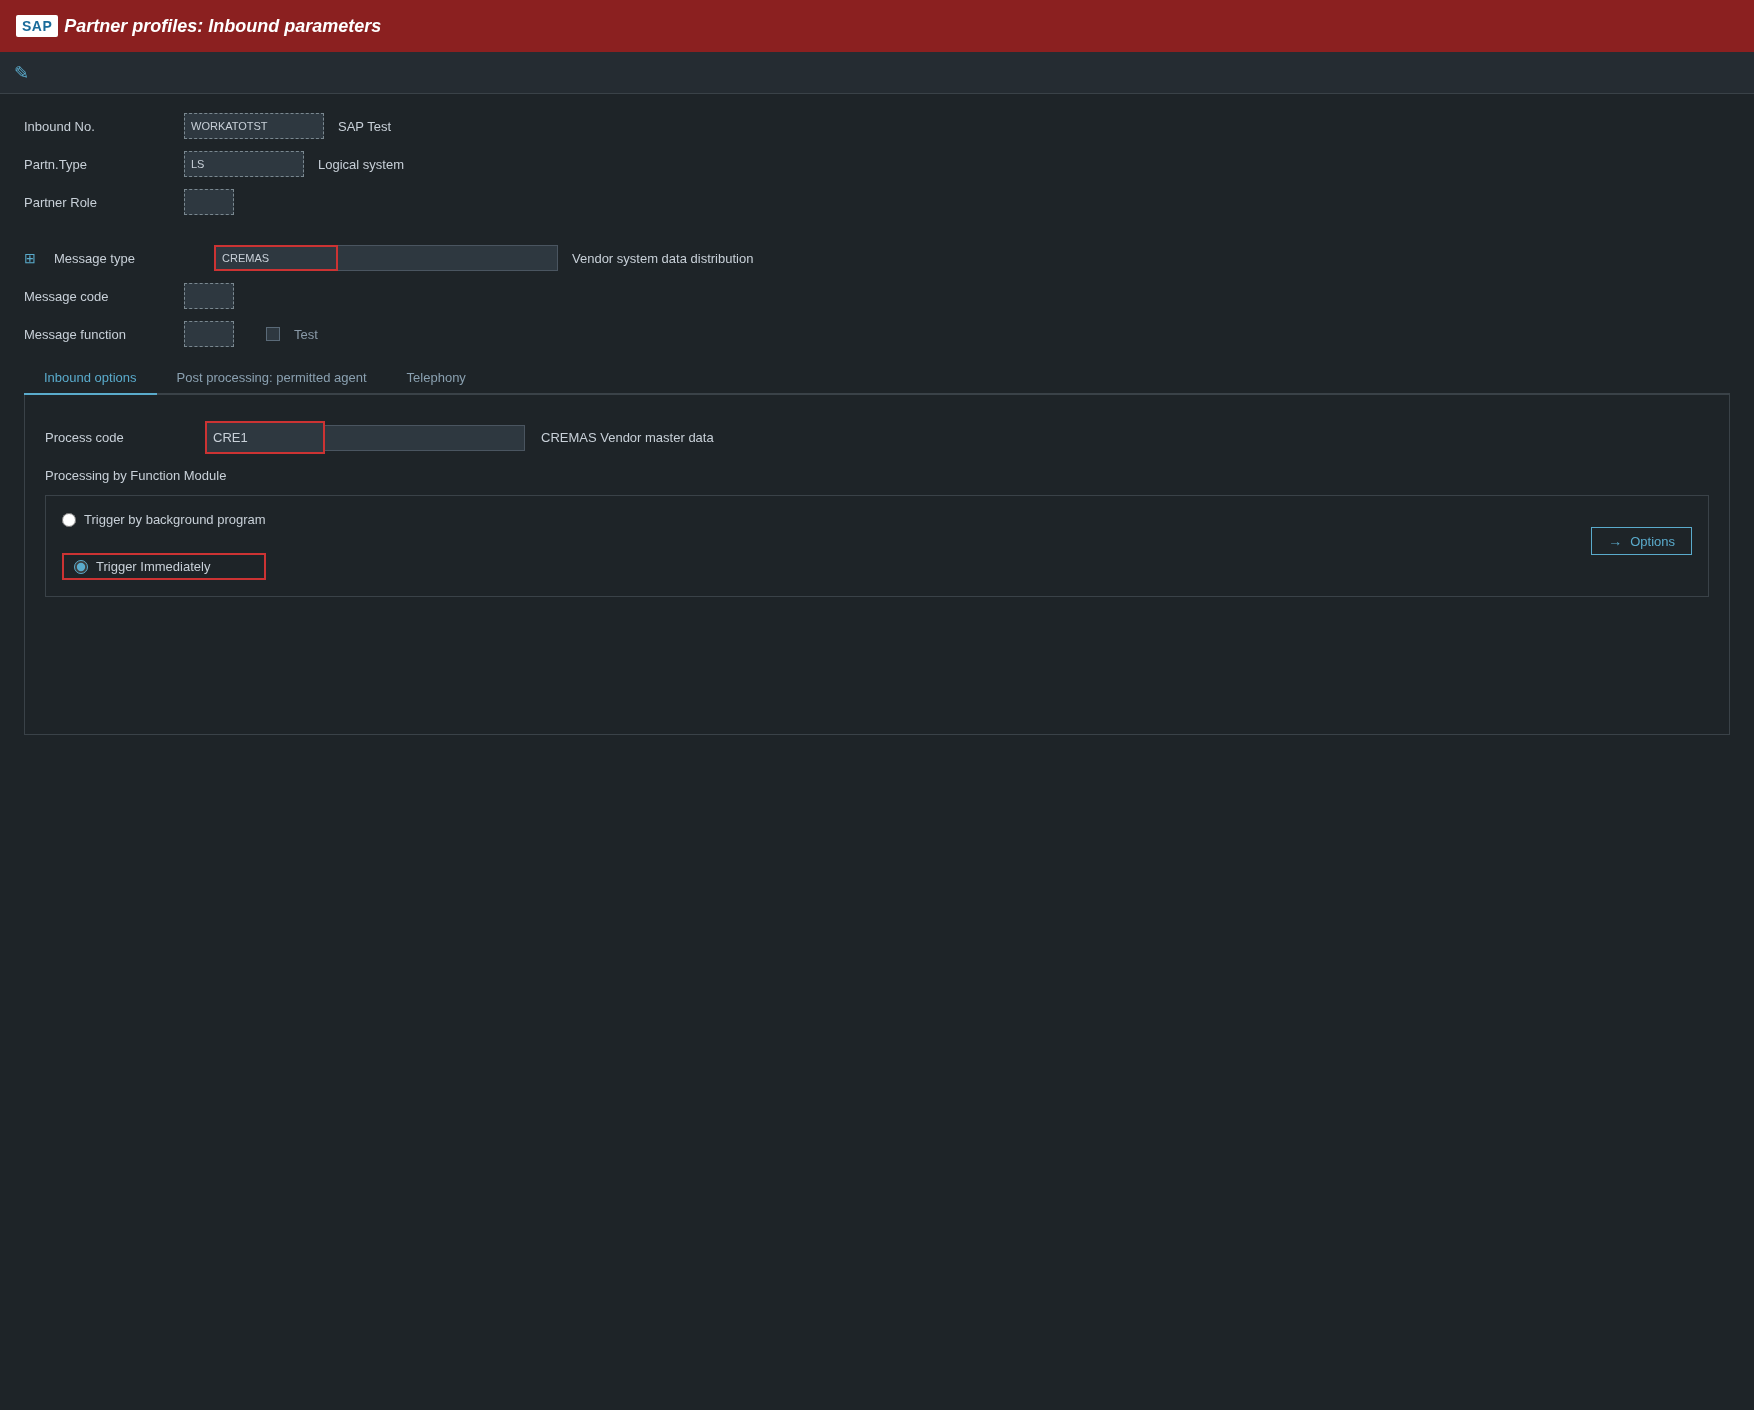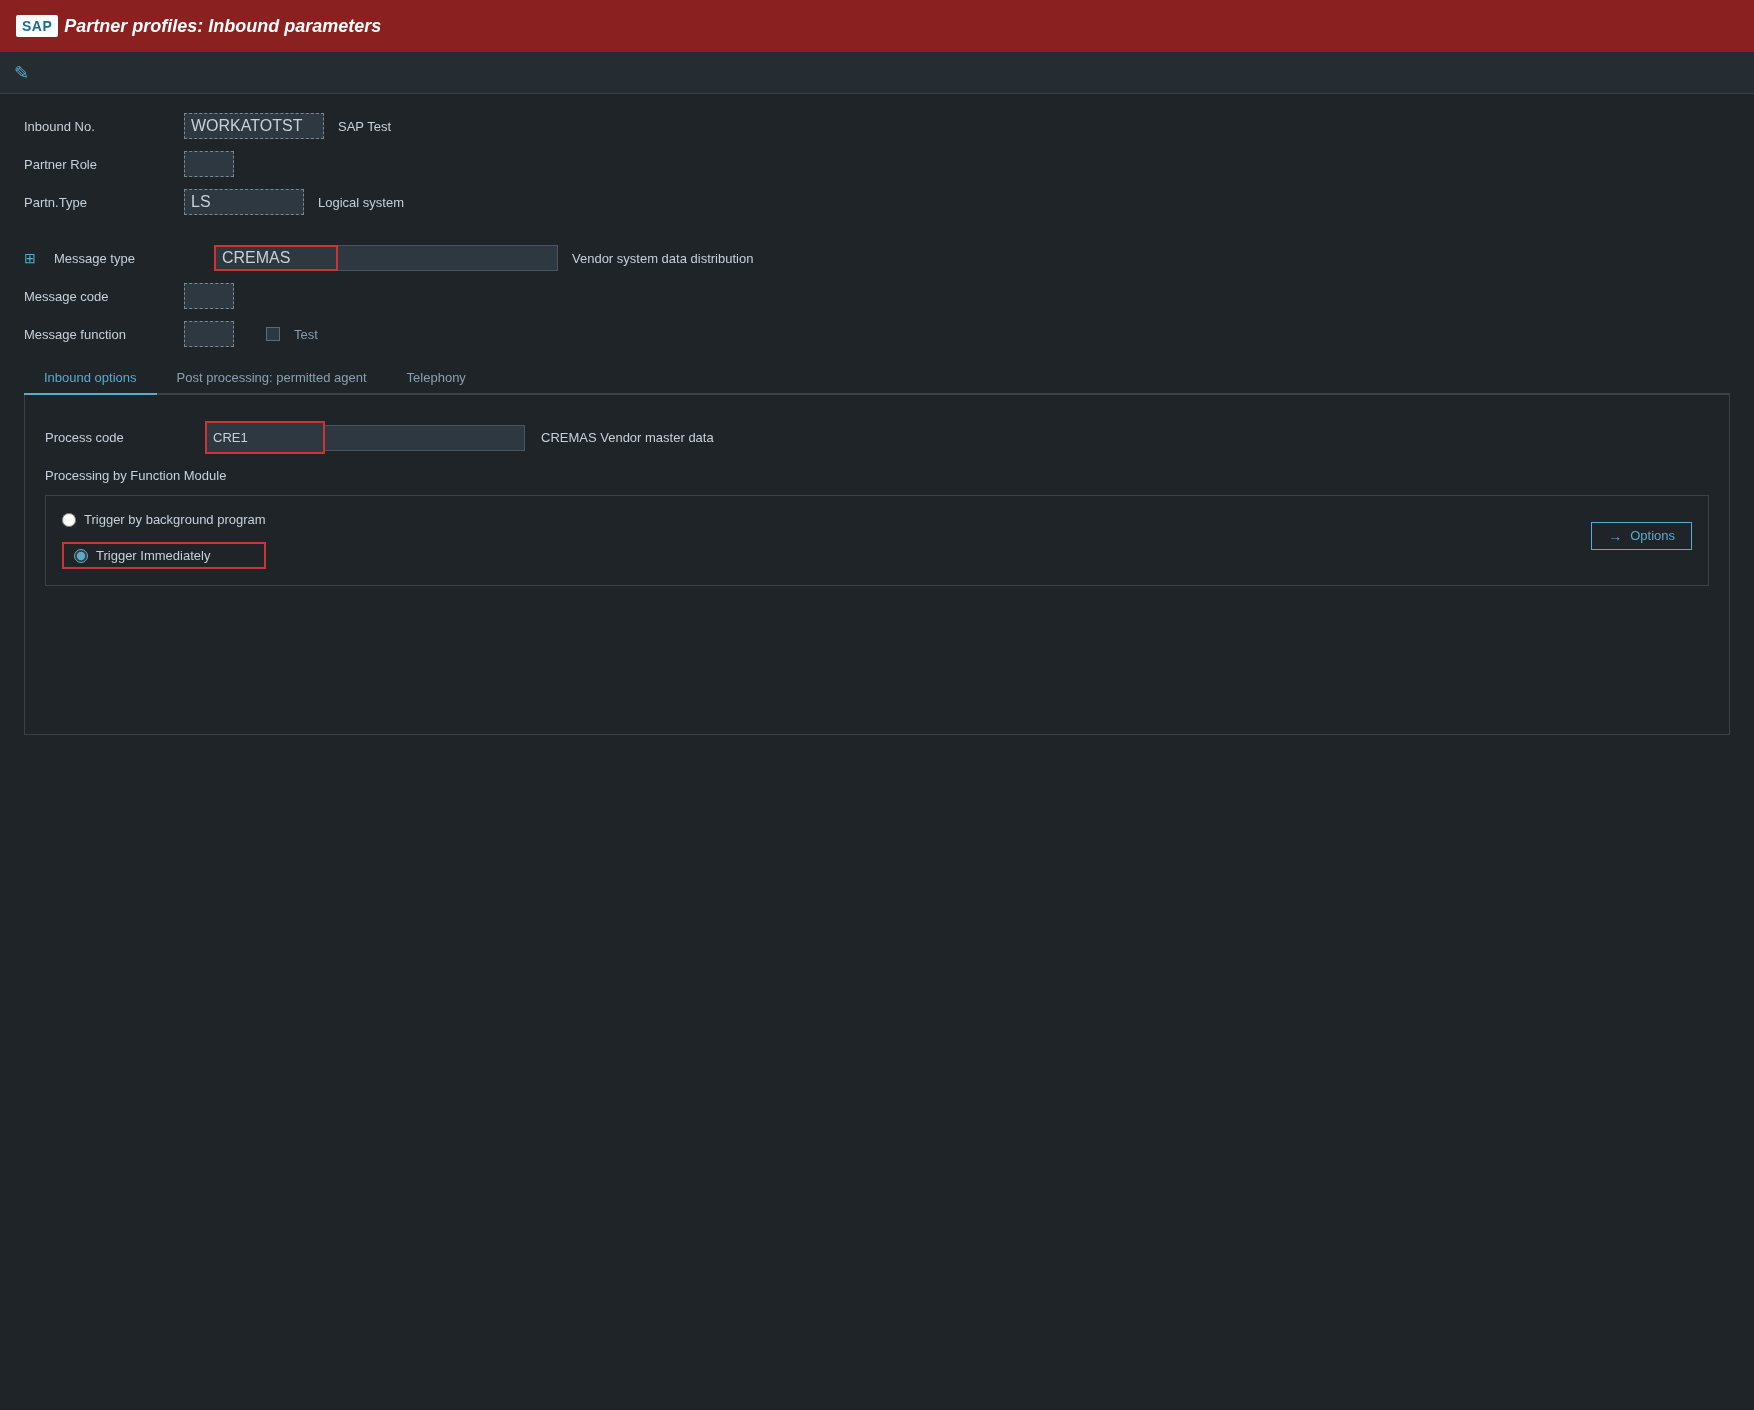--- a/index.html
+++ b/index.html
@@ -72,21 +72,21 @@
       color: #c8d0d8;
       width: 160px;
       font-size: 13px;
     }
 
     .field-input {
       background: #2e3840;
       border: 1px solid #4a5560;
       color: #c8d0d8;
       padding: 3px 6px;
-      font-size: 16px;
+      font-size: 11px;
       height: 26px;
       min-width: 120px;
     }
 
     .field-input.dashed {
       border: 1px dashed #7a8890;
     }
 
     .field-input.highlighted {
       border: 2px solid #cc3333;
@@ -235,21 +235,21 @@
 
     .processing-box {
       border: 1px solid #3a4248;
       padding: 16px 16px;
       background: #1e2428;
     }
 
     .radio-row {
       display: flex;
       align-items: center;
-      margin-bottom: 5px;
+      margin-bottom: 16px;
     }
 
     .radio-input {
       width: 14px;
       height: 14px;
       margin-right: 8px;
       accent-color: #5aabcc;
     }
 
     .radio-label {
@@ -322,28 +322,28 @@
 
 <div class="main-content">
 
   <div class="field-row">
     <div class="field-label">Inbound No.</div>
     <input type="text" class="field-input dashed" value="WORKATOTST" style="width: 140px;">
     <span class="field-value-text">SAP Test</span>
   </div>
 
   <div class="field-row">
-    <div class="field-label">Partner Role</div>
-    <input type="text" class="field-input-small dashed" value="" style="">
-  </div>
-
-  <div class="field-row">
     <div class="field-label">Partn.Type</div>
     <input type="text" class="field-input dashed" value="LS" style="width: 60px;">
     <span class="field-value-text">Logical system</span>
+  </div>
+
+  <div class="field-row">
+    <div class="field-label">Partner Role</div>
+    <input type="text" class="field-input-small dashed" value="" style="">
   </div>
 
   <div class="separator"></div>
 
   <div class="message-type-row">
     <span class="msg-icon">⊞</span>
     <div class="field-label">Message type</div>
     <input type="text" class="field-input highlighted" value="CREMAS" style="width: 124px;">
     <input type="text" class="field-input" value="" style="width: 220px; margin-left: 0px; border-left: none;">
     <span class="field-value-text">Vendor system data distribution</span>

